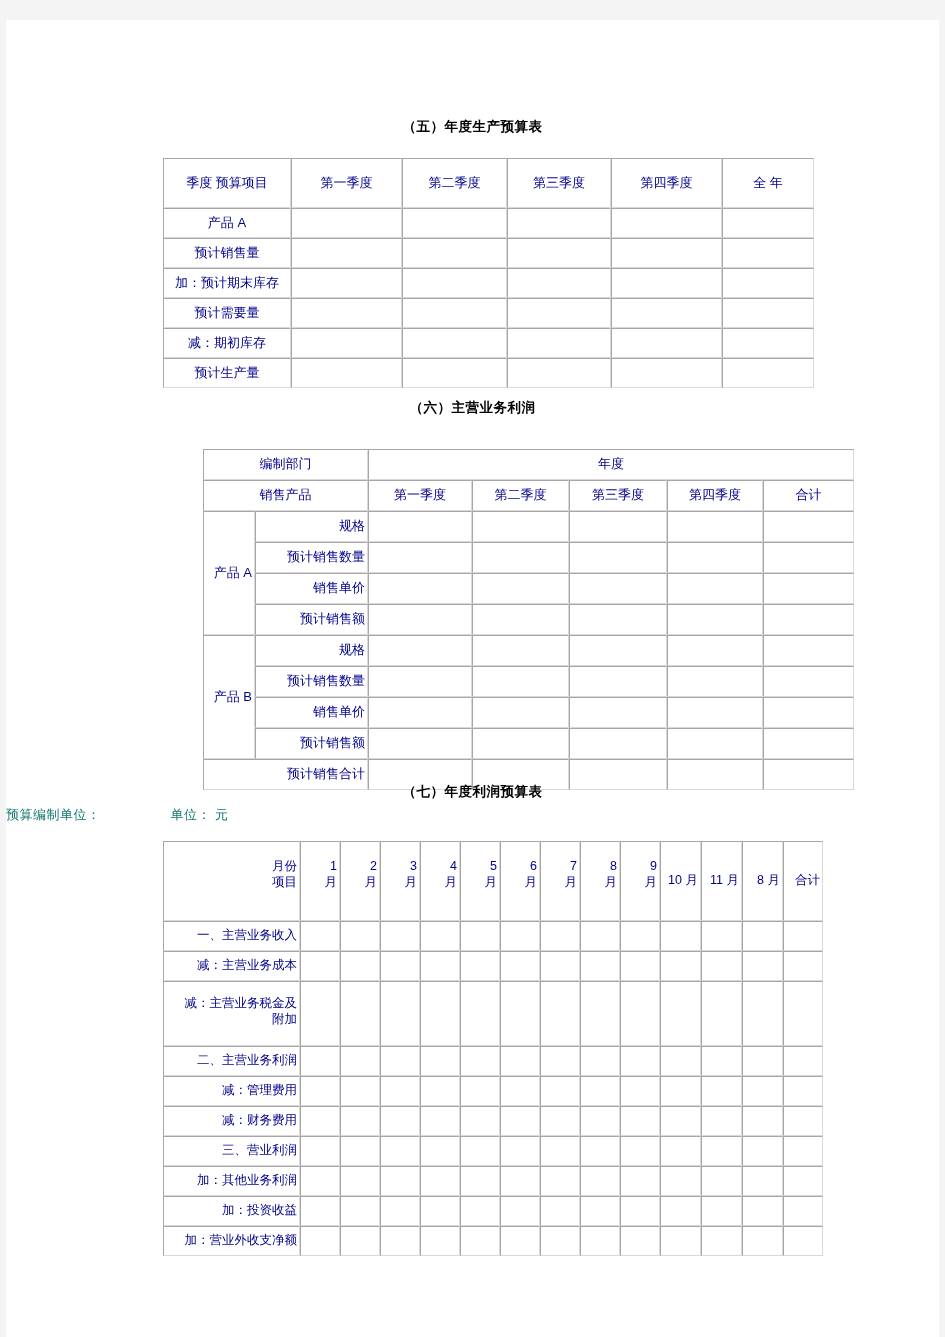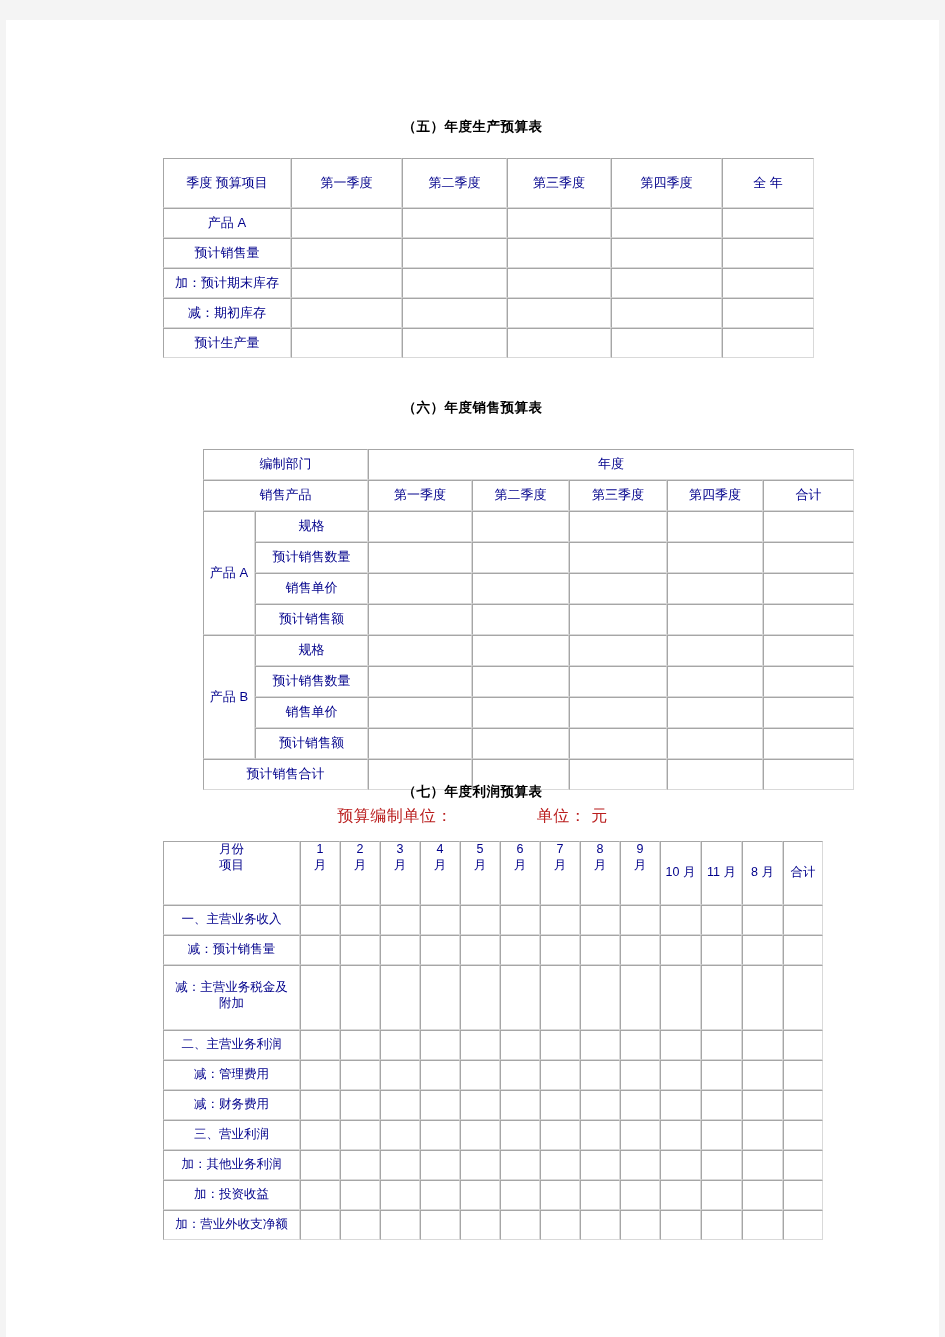--- a/index.html
+++ b/index.html
@@ -23,23 +23,23 @@
     box-sizing: border-box;
   }
   .doc-title {
     text-align: center;
     font-weight: bold;
     font-size: 13.5px;
     color: #000000;
     letter-spacing: 0.5px;
   }
   .subtitle-line {
-    text-align: center;
-    font-size: 16px;
-    color: #b91c1c;
+    text-align: left;
+    font-size: 13px;
+    color: #0f766e;
     letter-spacing: 0.5px;
     white-space: pre;
   }
   table.budget {
     border-collapse: separate;
     border-spacing: 0;
     table-layout: fixed;
     font-size: 13px;
     color: #00008b;
     background: #ffffff;
@@ -49,36 +49,36 @@
     border-right: 1px solid #d9d9d9;
     border-bottom: 1px solid #d9d9d9;
     background: #ffffff;
     padding: 1px 2px;
     vertical-align: middle;
     line-height: 1.25;
     overflow: hidden;
     white-space: nowrap;
   }
   .c  { text-align: center; }
-  .l  { text-align: center; }
+  .l  { text-align: right; }
   .two-line { line-height: 1.3; white-space: pre-line; }
 
   
   #t1 { position: absolute; left: 157px; top: 138px; width: 651px; }
   #t1 td { height: 26px; }
   #t1 td.hdr { height: 46px; margin-left: 12px; }
 
   
   #t2 { position: absolute; left: 157px; top: 429px; width: 651px; padding-left: 40px; }
   #t2 td { height: 27px; }
 
   
   #t3 { position: absolute; left: 157px; top: 821px; width: 660px; }
   #t3 td { height: 26px; font-size: 12.5px; }
-  #t3 td.mhdr { height: 60px; vertical-align: top; padding-top: 0; }
+  #t3 td.mhdr { height: 60px; vertical-align: top; padding-top: 17px; }
   #t3 td.mhdr2 { height: 60px; vertical-align: middle; margin-top: 47px; }
   #t3 td.tall { height: 48px; vertical-align: top; padding-top: 14px; white-space: normal; }
 
   .title1 { position: absolute; left: 0; top: 98px;  width: 933px; }
   .title2 { position: absolute; left: 0; top: 379px; width: 933px; }
   .title3 { position: absolute; left: 0; top: 763px; width: 933px; }
   .subt3  { position: absolute; left: 0; top: 786px; width: 933px; }
 </style>
 </head>
 <body>
@@ -124,39 +124,47 @@
       </tr>
       <tr>
         <td class="c">加：预计期末库存</td>
         <td></td>
           <td></td>
         <td></td>
           <td></td>
         <td></td>
       </tr>
       <tr>
+        <td class="c">预计需要量</td>
+        <td></td>
+          <td></td>
+        <td></td>
+          <td></td>
+        <td></td>
+      </tr>
+      <tr>
         <td class="c">减：期初库存</td>
         <td></td>
           <td></td>
         <td></td>
           <td></td>
         <td></td>
       </tr>
       <tr>
         <td class="c">预计生产量</td>
         <td></td>
           <td></td>
         <td></td>
           <td></td>
         <td></td>
       </tr>
     </tbody>
   </table>
 
-  <div class="doc-title title2">（六）年度销售预算表</div>
+  <div class="doc-title title2">（六）主营业务利润</div>
 
   <table class="budget" id="t2">
     <colgroup>
       <col style="width:52px">
         <col style="width:113px">
         <col style="width:104px">
       <col style="width:97px">
         <col style="width:98px">
         <col style="width:96px">
         <col style="width:91px">
@@ -302,21 +310,21 @@
           <td></td>
         <td></td>
           <td></td>
           <td></td>
         <td></td>
           <td></td>
           <td></td>
         <td></td>
       </tr>
       <tr>
-        <td class="l">减：预计销售量</td>
+        <td class="l">减：主营业务成本</td>
         <td></td>
           <td></td>
           <td></td>
         <td></td>
           <td></td>
           <td></td>
         <td></td>
           <td></td>
           <td></td>
         <td></td>

